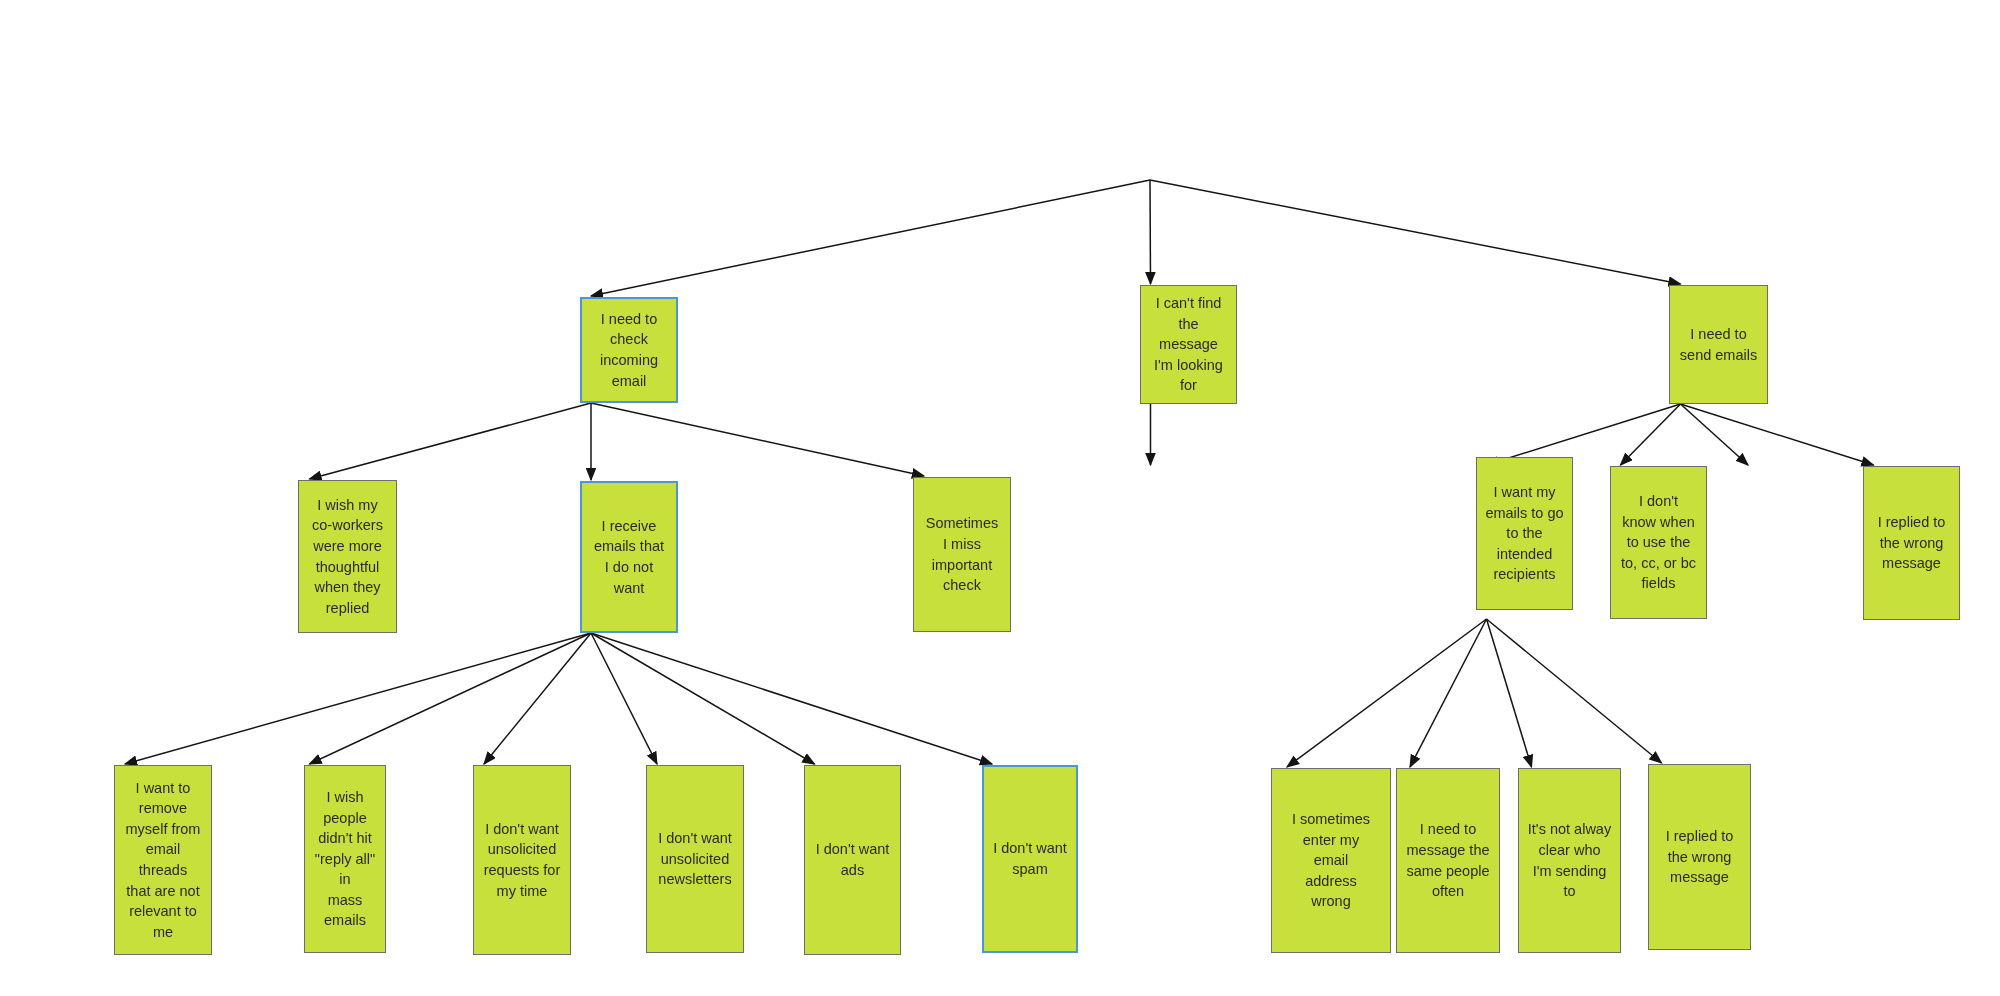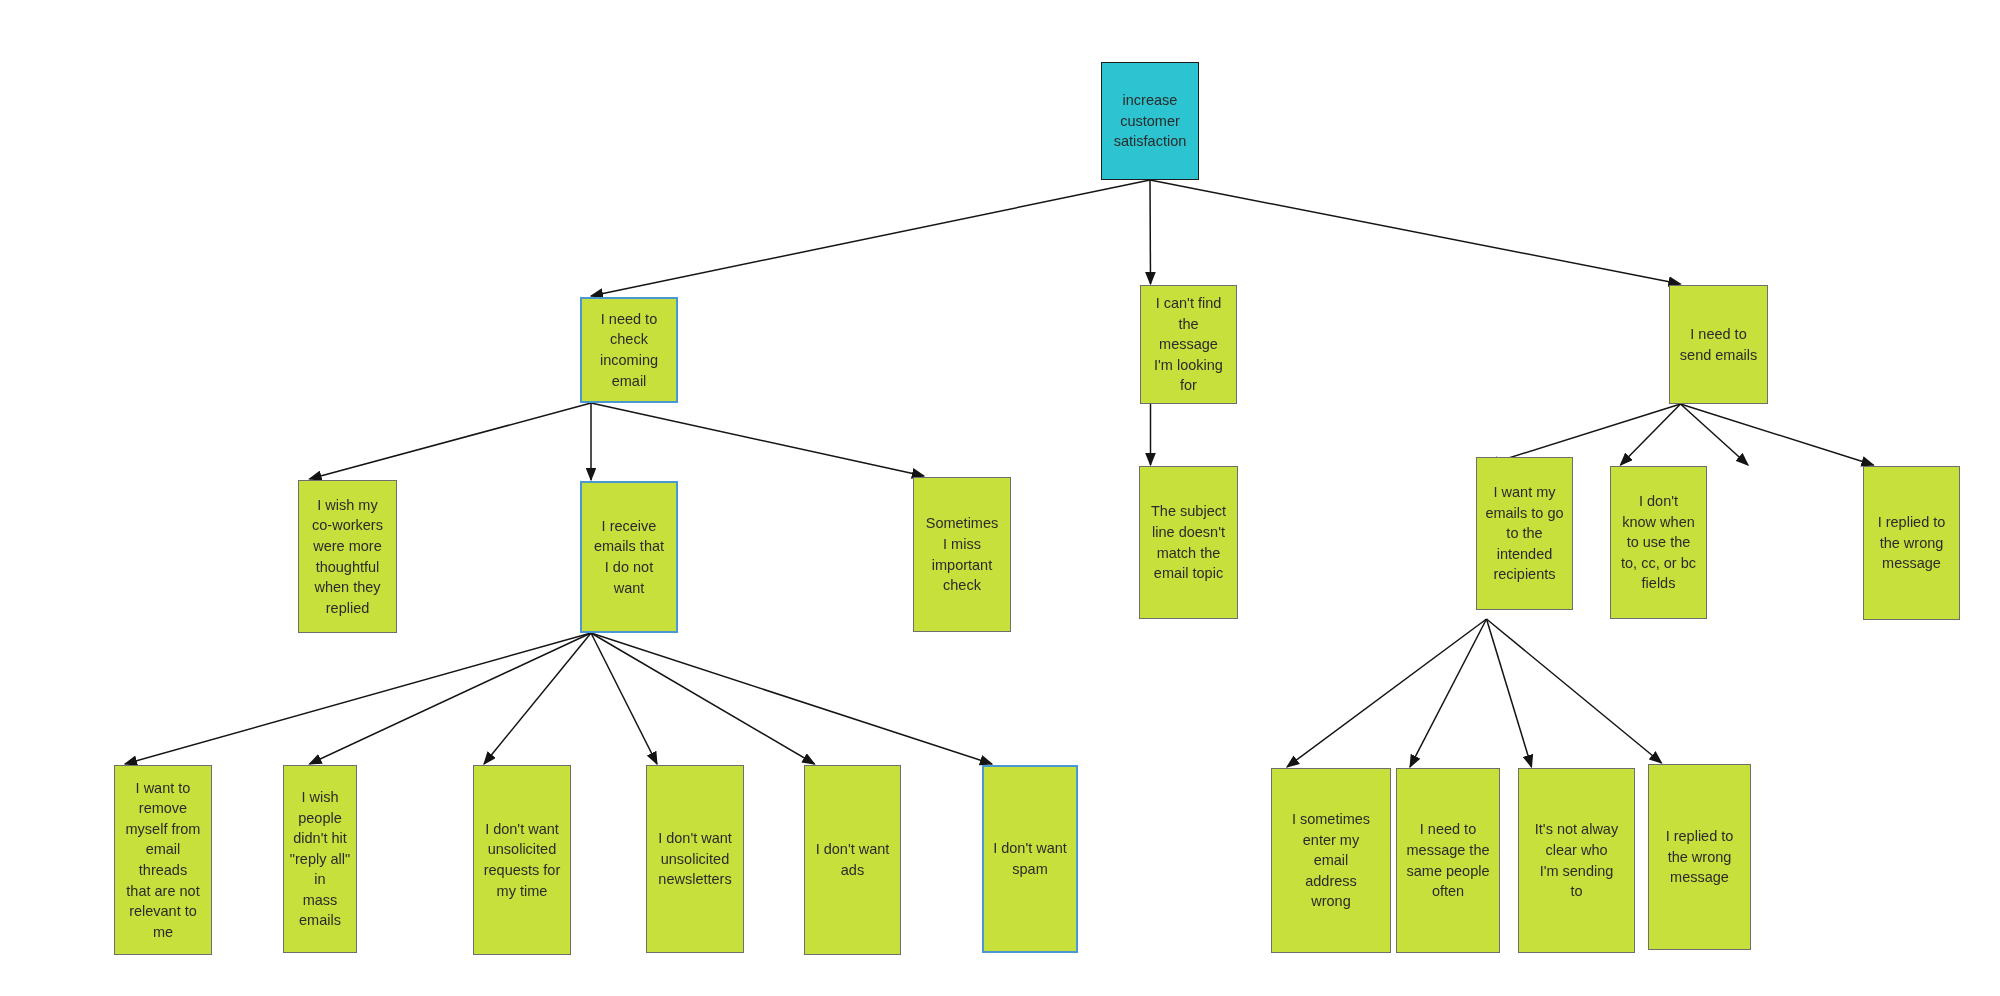--- a/index.html
+++ b/index.html
@@ -66,25 +66,20 @@
       <line x1="591" y1="633" x2="484" y2="764" stroke="#141414" stroke-width="1.5" marker-end="url(#arrowhead)"></line>
       <line x1="591" y1="633" x2="657" y2="764" stroke="#141414" stroke-width="1.5" marker-end="url(#arrowhead)"></line>
       <line x1="591" y1="633" x2="814.5" y2="764" stroke="#141414" stroke-width="1.5" marker-end="url(#arrowhead)"></line>
       <line x1="591" y1="633" x2="992" y2="764" stroke="#141414" stroke-width="1.5" marker-end="url(#arrowhead)"></line>
       <line x1="1486.5" y1="619" x2="1287" y2="767" stroke="#141414" stroke-width="1.5" marker-end="url(#arrowhead)"></line>
       <line x1="1486.5" y1="619" x2="1410" y2="767" stroke="#141414" stroke-width="1.5" marker-end="url(#arrowhead)"></line>
       <line x1="1486.5" y1="619" x2="1531.5" y2="767" stroke="#141414" stroke-width="1.5" marker-end="url(#arrowhead)"></line>
       <line x1="1486.5" y1="619" x2="1661.5" y2="763" stroke="#141414" stroke-width="1.5" marker-end="url(#arrowhead)"></line>
     </svg>
 
-<div class="node fill-root border-root" style="left: 1101px; top: 62px; width: 98px; height: 118px;">
-      <div class="node-text">increase
-customer
-satisfaction</div>
-    </div>
     <div class="node fill-note border-selected" style="left: 542px; top: 297px; width: 98px; height: 106px;">
       <div class="node-text">I need to
 check
 incoming
 email</div>
     </div>
     <div class="node fill-note border-default" style="left: 1102px; top: 285px; width: 97px; height: 119px;">
       <div class="node-text">I can't find
 the
 message
@@ -108,26 +103,20 @@
 emails that
 I do not
 want</div>
     </div>
     <div class="node fill-note border-default" style="left: 875px; top: 477px; width: 98px; height: 155px;">
       <div class="node-text">Sometimes
 I miss
 important
 check</div>
     </div>
-    <div class="node fill-note border-default" style="left: 1101px; top: 466px; width: 99px; height: 153px;">
-      <div class="node-text">The subject
-line doesn't
-match the
-email topic</div>
-    </div>
     <div class="node fill-note border-default" style="left: 1438px; top: 457px; width: 97px; height: 153px;">
       <div class="node-text">I want my
 emails to go
 to the
 intended
 recipients</div>
     </div>
     <div class="node fill-note border-default" style="left: 1572px; top: 466px; width: 97px; height: 153px;">
       <div class="node-text">I don't
 know when
@@ -143,21 +132,21 @@
     <div class="node fill-note border-default" style="left: 76px; top: 765px; width: 98px; height: 190px;">
       <div class="node-text">I want to
 remove
 myself from
 email
 threads
 that are not
 relevant to
 me</div>
     </div>
-    <div class="node fill-note border-default" style="left: 245px; top: 765px; width: 74px; height: 188px;">
+    <div class="node fill-note border-default" style="left: 266px; top: 765px; width: 82px; height: 188px;">
       <div class="node-text">I wish
 people
 didn't hit
 "reply all" in
 mass
 emails</div>
     </div>
     <div class="node fill-note border-default" style="left: 435px; top: 765px; width: 98px; height: 190px;">
       <div class="node-text">I don't want
 unsolicited
@@ -183,21 +172,21 @@
 email
 address
 wrong</div>
     </div>
     <div class="node fill-note border-default" style="left: 1358px; top: 768px; width: 104px; height: 185px;">
       <div class="node-text">I need to
 message the
 same people
 often</div>
     </div>
-    <div class="node fill-note border-default" style="left: 1480px; top: 768px; width: 117px; height: 185px;">
+    <div class="node fill-note border-default" style="left: 1480px; top: 768px; width: 103px; height: 185px;">
       <div class="node-text">It's not alway
 clear who
 I'm sending
 to</div>
     </div>
     <div class="node fill-note border-default" style="left: 1610px; top: 764px; width: 103px; height: 186px;">
       <div class="node-text">I replied to
 the wrong
 message</div>
     </div>

